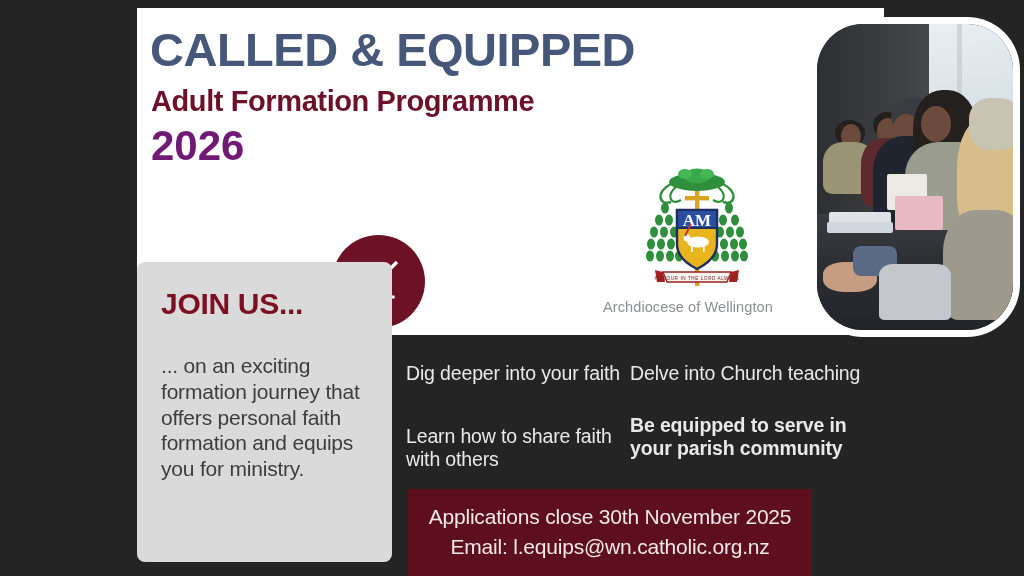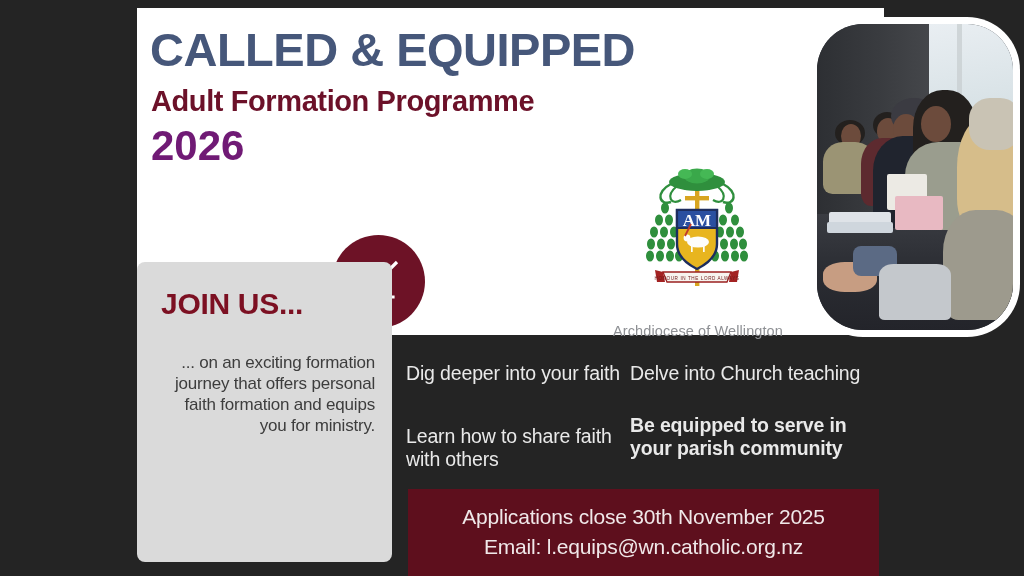--- a/index.html
+++ b/index.html
@@ -32,23 +32,22 @@
     position:absolute; left:14px; top:117px;
     font-size:42px; font-weight:bold; letter-spacing:0px;
     color:#701a75; line-height:1;
   }
 
   
   .crest-wrap{ position:absolute; left:466px; top:158px; width:190px; height:160px; }
   .crest-svg{ position:absolute; left:38px; top:0; width:112px; height:128px; }
   .crest-caption{
     position:absolute; left:0; top:133px; width:190px;
-    text-align:center; font-size:14.5px; color:#8d8f93; letter-spacing:0.1px;
+    text-align:left; font-size:14.5px; color:#8d8f93; letter-spacing:0.1px;
     white-space:nowrap;
-    margin-top:24px;
   }
 
   
   .photo{
     position:absolute; left:680px; top:16px; width:196px; height:306px;
     border-radius:46px; overflow:hidden;
     box-shadow:0 0 0 7px #ffffff;
     background:#2a2f38;
   }
   .photo .curtain{
@@ -86,36 +85,36 @@
     position:absolute; left:137px; top:262px; width:255px; height:300px;
     background:#dadada; border-radius:8px;
   }
   .join-title{
     position:absolute; left:24px; top:27px;
     font-size:30px; font-weight:bold; color:#7c1022; letter-spacing:-0.3px;
     line-height:1;
   }
   .join-body{
     position:absolute; left:24px; top:91px; width:214px;
-    font-size:17px; color:#3d3d3d; line-height:1.23; letter-spacing:-0.2px;text-align:right;
+    font-size:21px; color:#3d3d3d; line-height:1.23; letter-spacing:-0.2px;
   }
 
   
   .benefit{
     position:absolute; color:#e9e9e9; font-size:19.5px;
     line-height:1.17; letter-spacing:-0.15px;margin-top:12px;
   }
   .b1{ left:406px; top:350px; width:215px; }
   .b2{ left:630px; top:350px; width:250px; }
   .b3{ left:406px; top:413px; width:215px; }
   .b4{ left:630px; top:402px; width:260px;font-weight:bold; }
 
   
   .footer-banner{
-    position:absolute; left:408px; top:489px; width:471px; height:87px;
+    position:absolute; left:408px; top:489px; width:404px; height:87px;
     background:#5e0f1d; padding-top:13px; text-align:center;
   }
   .footer-banner div{
     color:#f0e8e9; font-size:21px; line-height:1.45; letter-spacing:-0.2px;
   }
 </style>
 </head>
 <body>
 
 <div id="stage">

